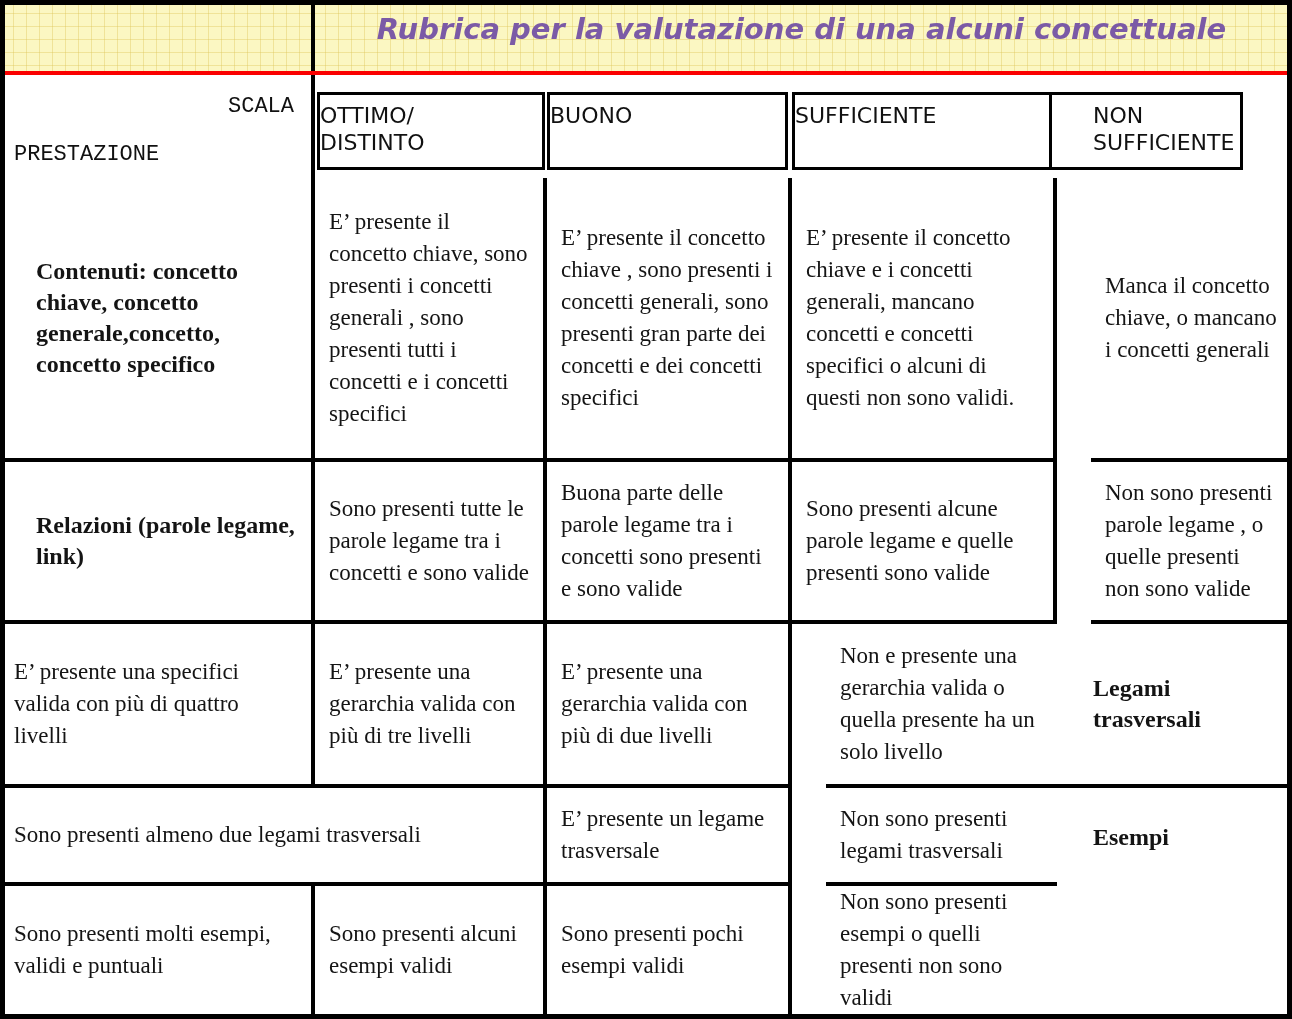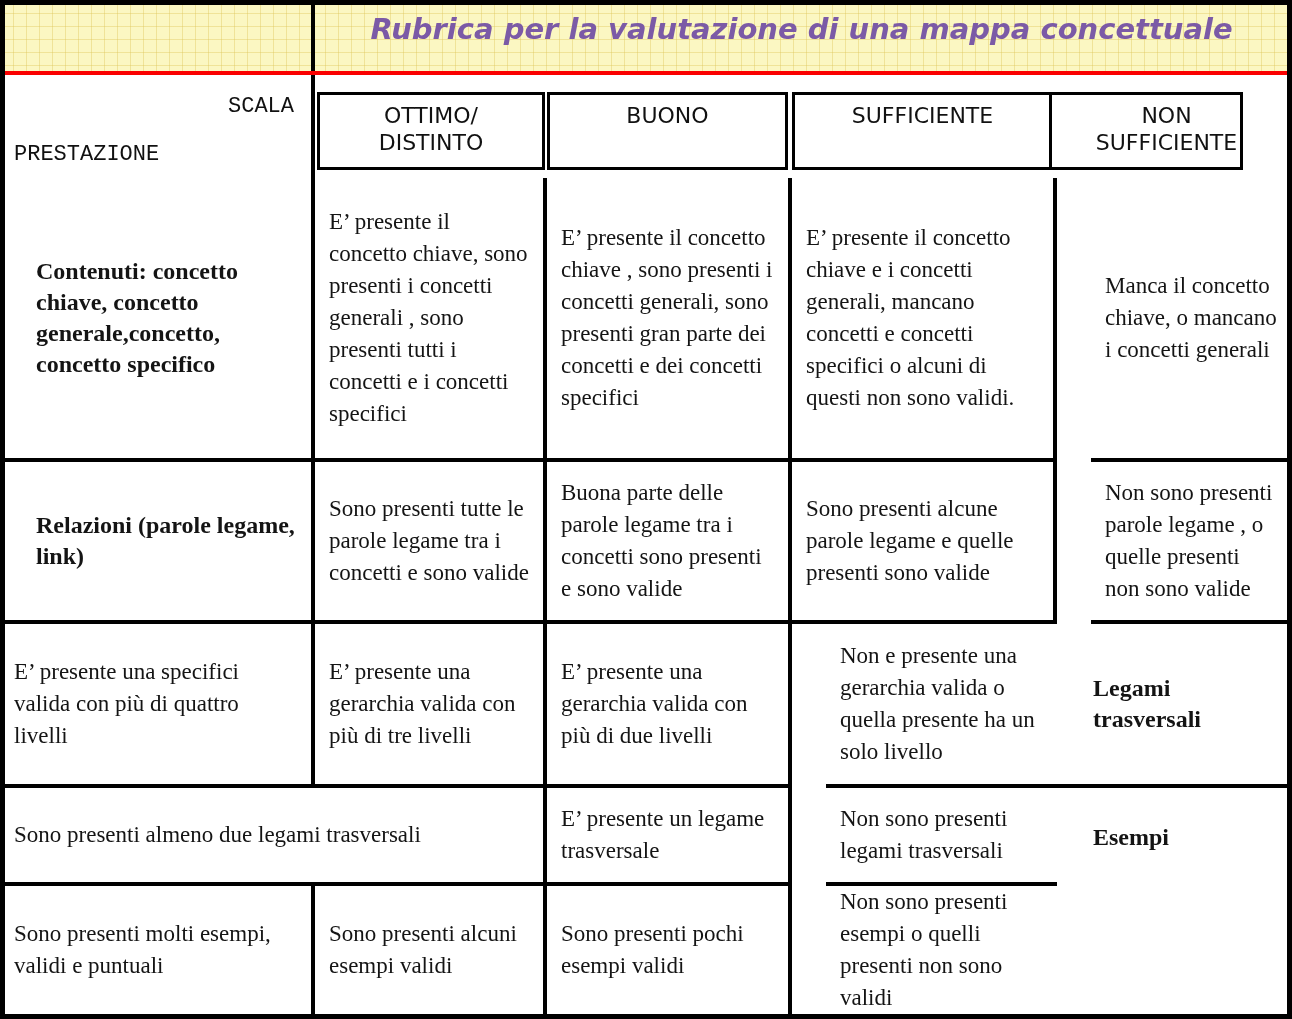--- a/index.html
+++ b/index.html
@@ -53,21 +53,21 @@
   }
   .hdr-scala { left:0; top:94px; width:294px; text-align:right; }
   .hdr-prestazione { left:14px; top:142px; }
   
   .hdr-box {
     position:absolute; top:92px; height:78px;
     border:3px solid #000; box-sizing:border-box;
     background:#fff;
     font-family:"DejaVu Sans","Liberation Sans",sans-serif;
     font-size:22px; line-height:27px; color:#111;
-    text-align:center; padding-top:7px;
+    text-align:left; padding-top:7px;
     z-index:6;
   }
   .hb-1 { left:317px; width:228px; }
   .hb-2 { left:547px; width:241px; }
   .hb-3 { left:792px; width:261px; }
   .hb-4 { left:1049px; width:194px;padding-left:41px; }
   
   .grid {
     position:absolute; left:0; top:178px; width:1292px; height:836px;
     display:grid;
@@ -89,21 +89,21 @@
   .cell.criterion { font-weight:bold; font-size:24px; line-height:31px;padding-left:36px; }
   .cell.span2 { grid-column:span 2; }
   .cell .inner { width:100%; }
 </style>
 </head>
 <body>
 
 <div class="stage">
 
   <div class="title-band"></div>
-  <div class="doc-title">Rubrica per la valutazione di una mappa concettuale</div>
+  <div class="doc-title">Rubrica per la valutazione di una alcuni concettuale</div>
   <div class="red-line"></div>
   <div class="top-vline"></div>
 
   <div class="hdr-label hdr-scala">SCALA</div>
   <div class="hdr-label hdr-prestazione">PRESTAZIONE</div>
 
   <div class="hdr-box hb-1">
     <div>OTTIMO/</div>
     <div>DISTINTO</div>
   </div>

